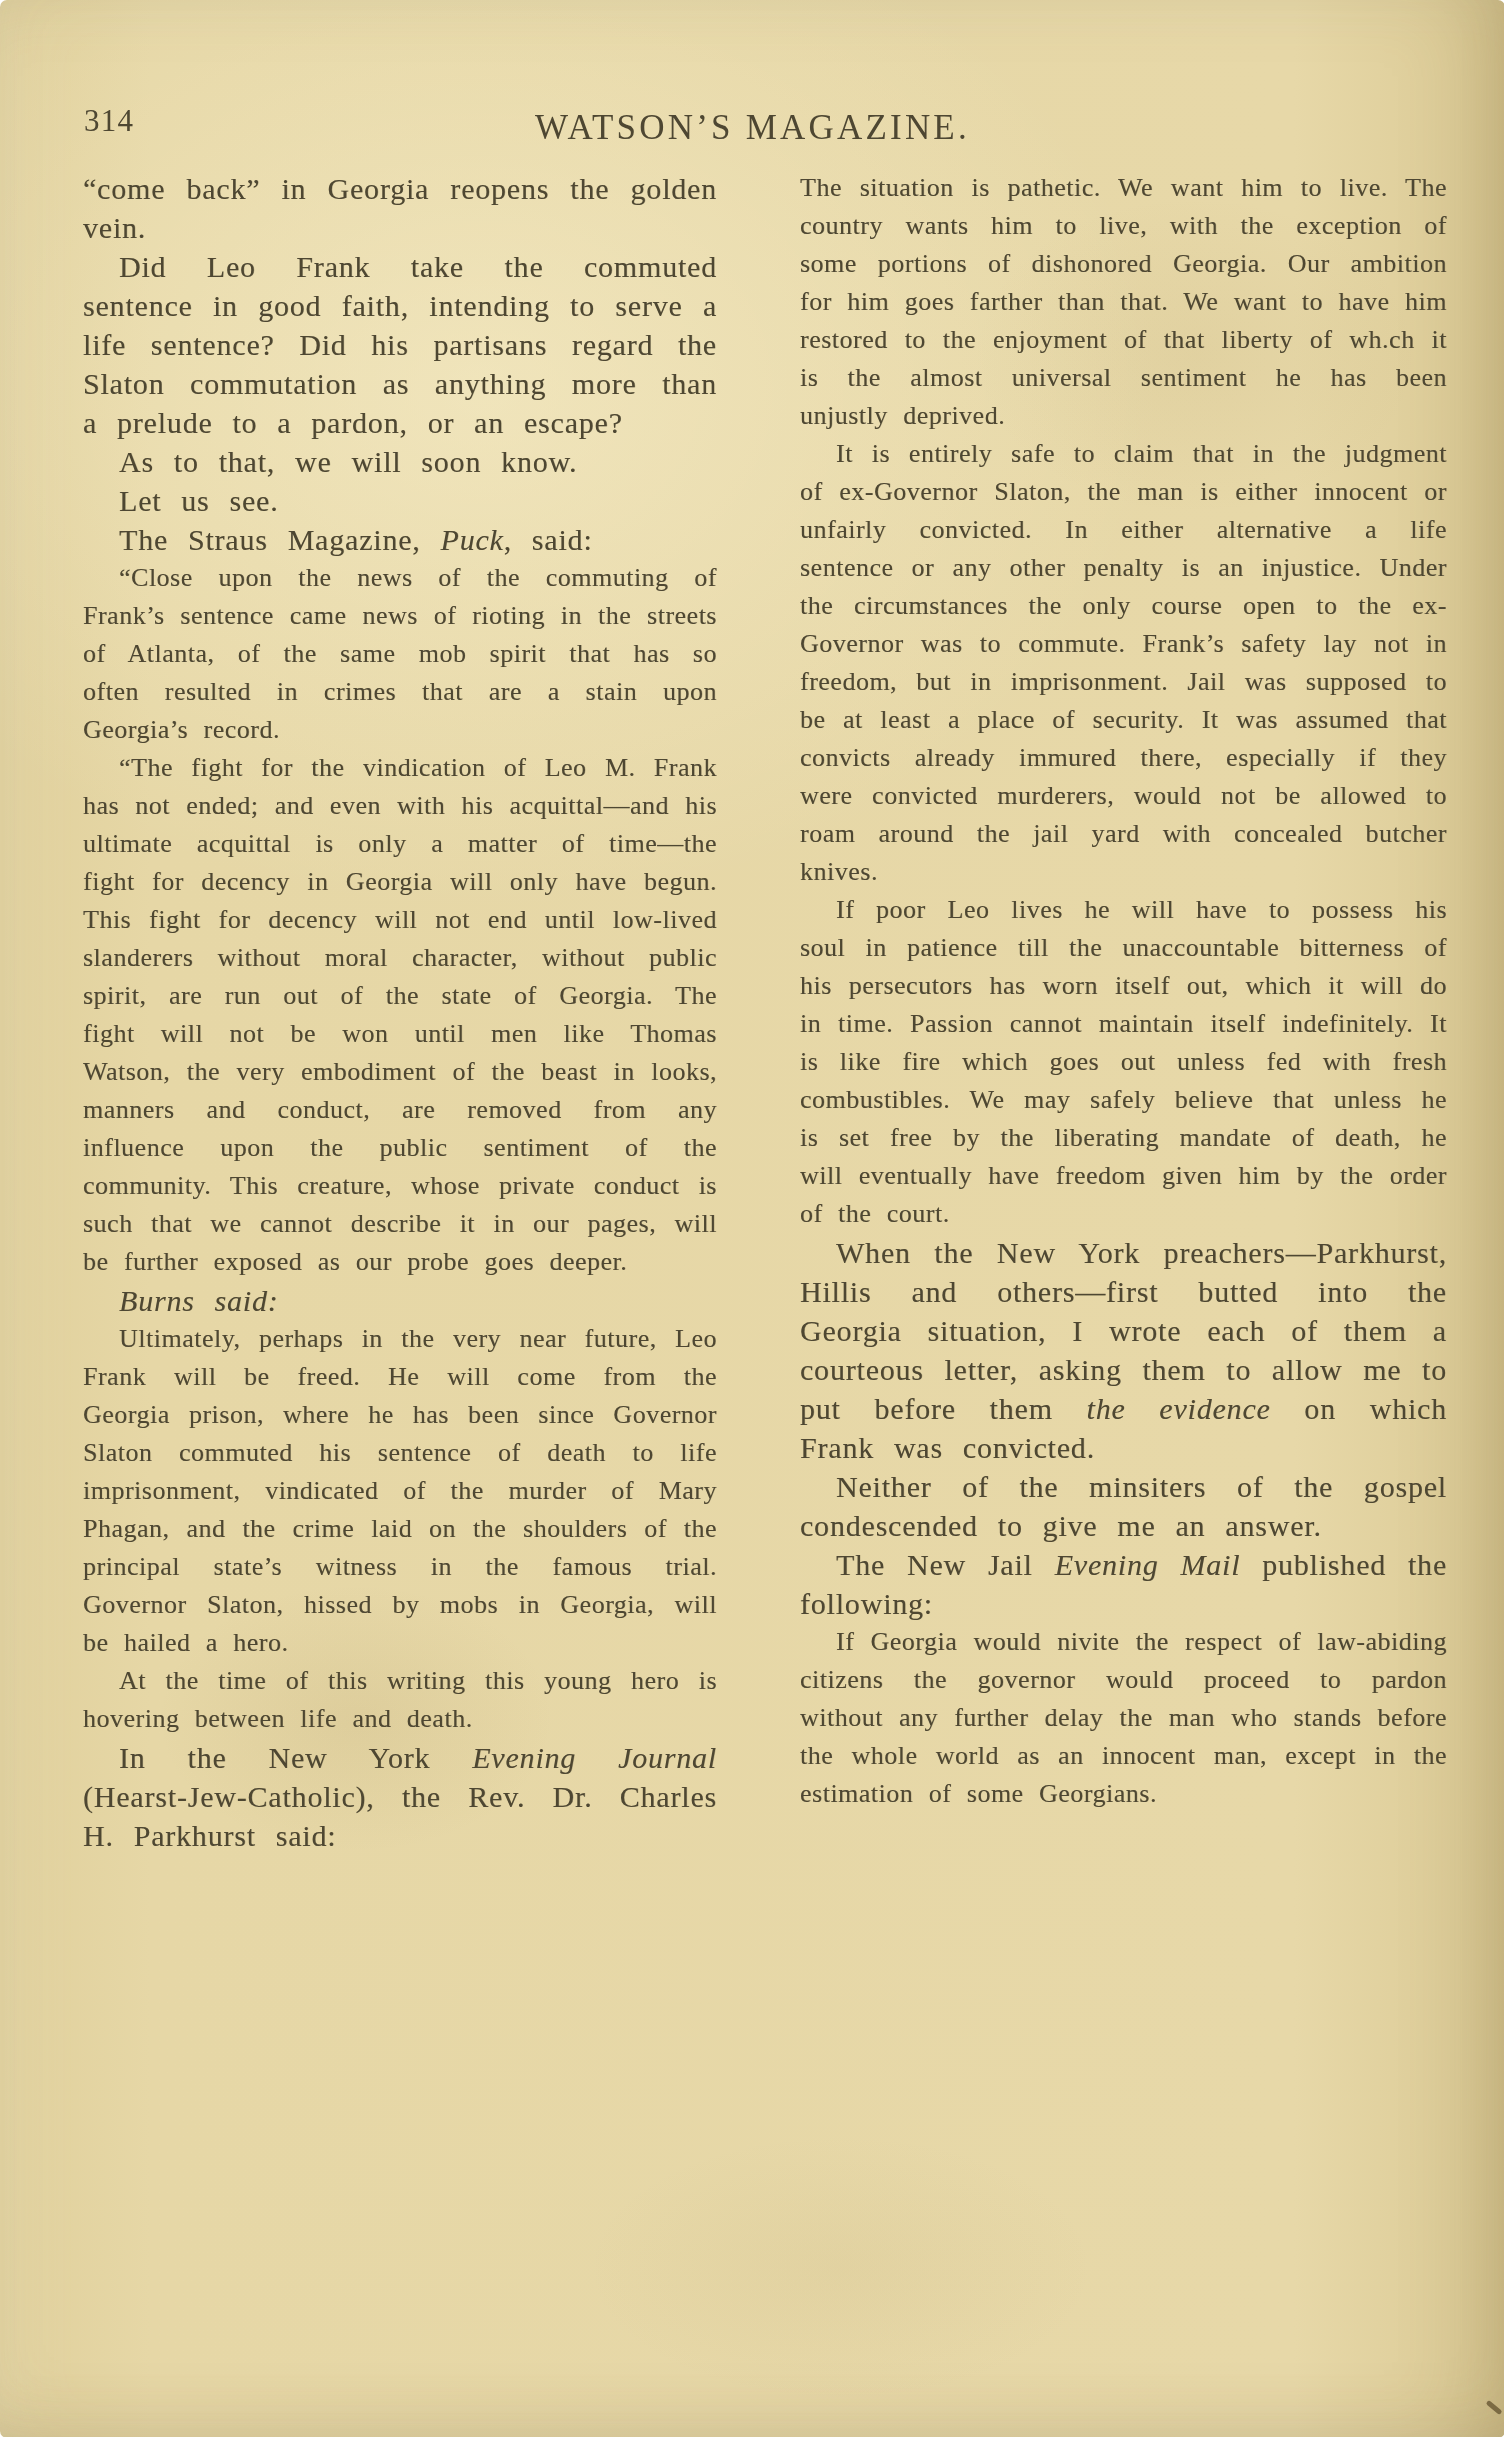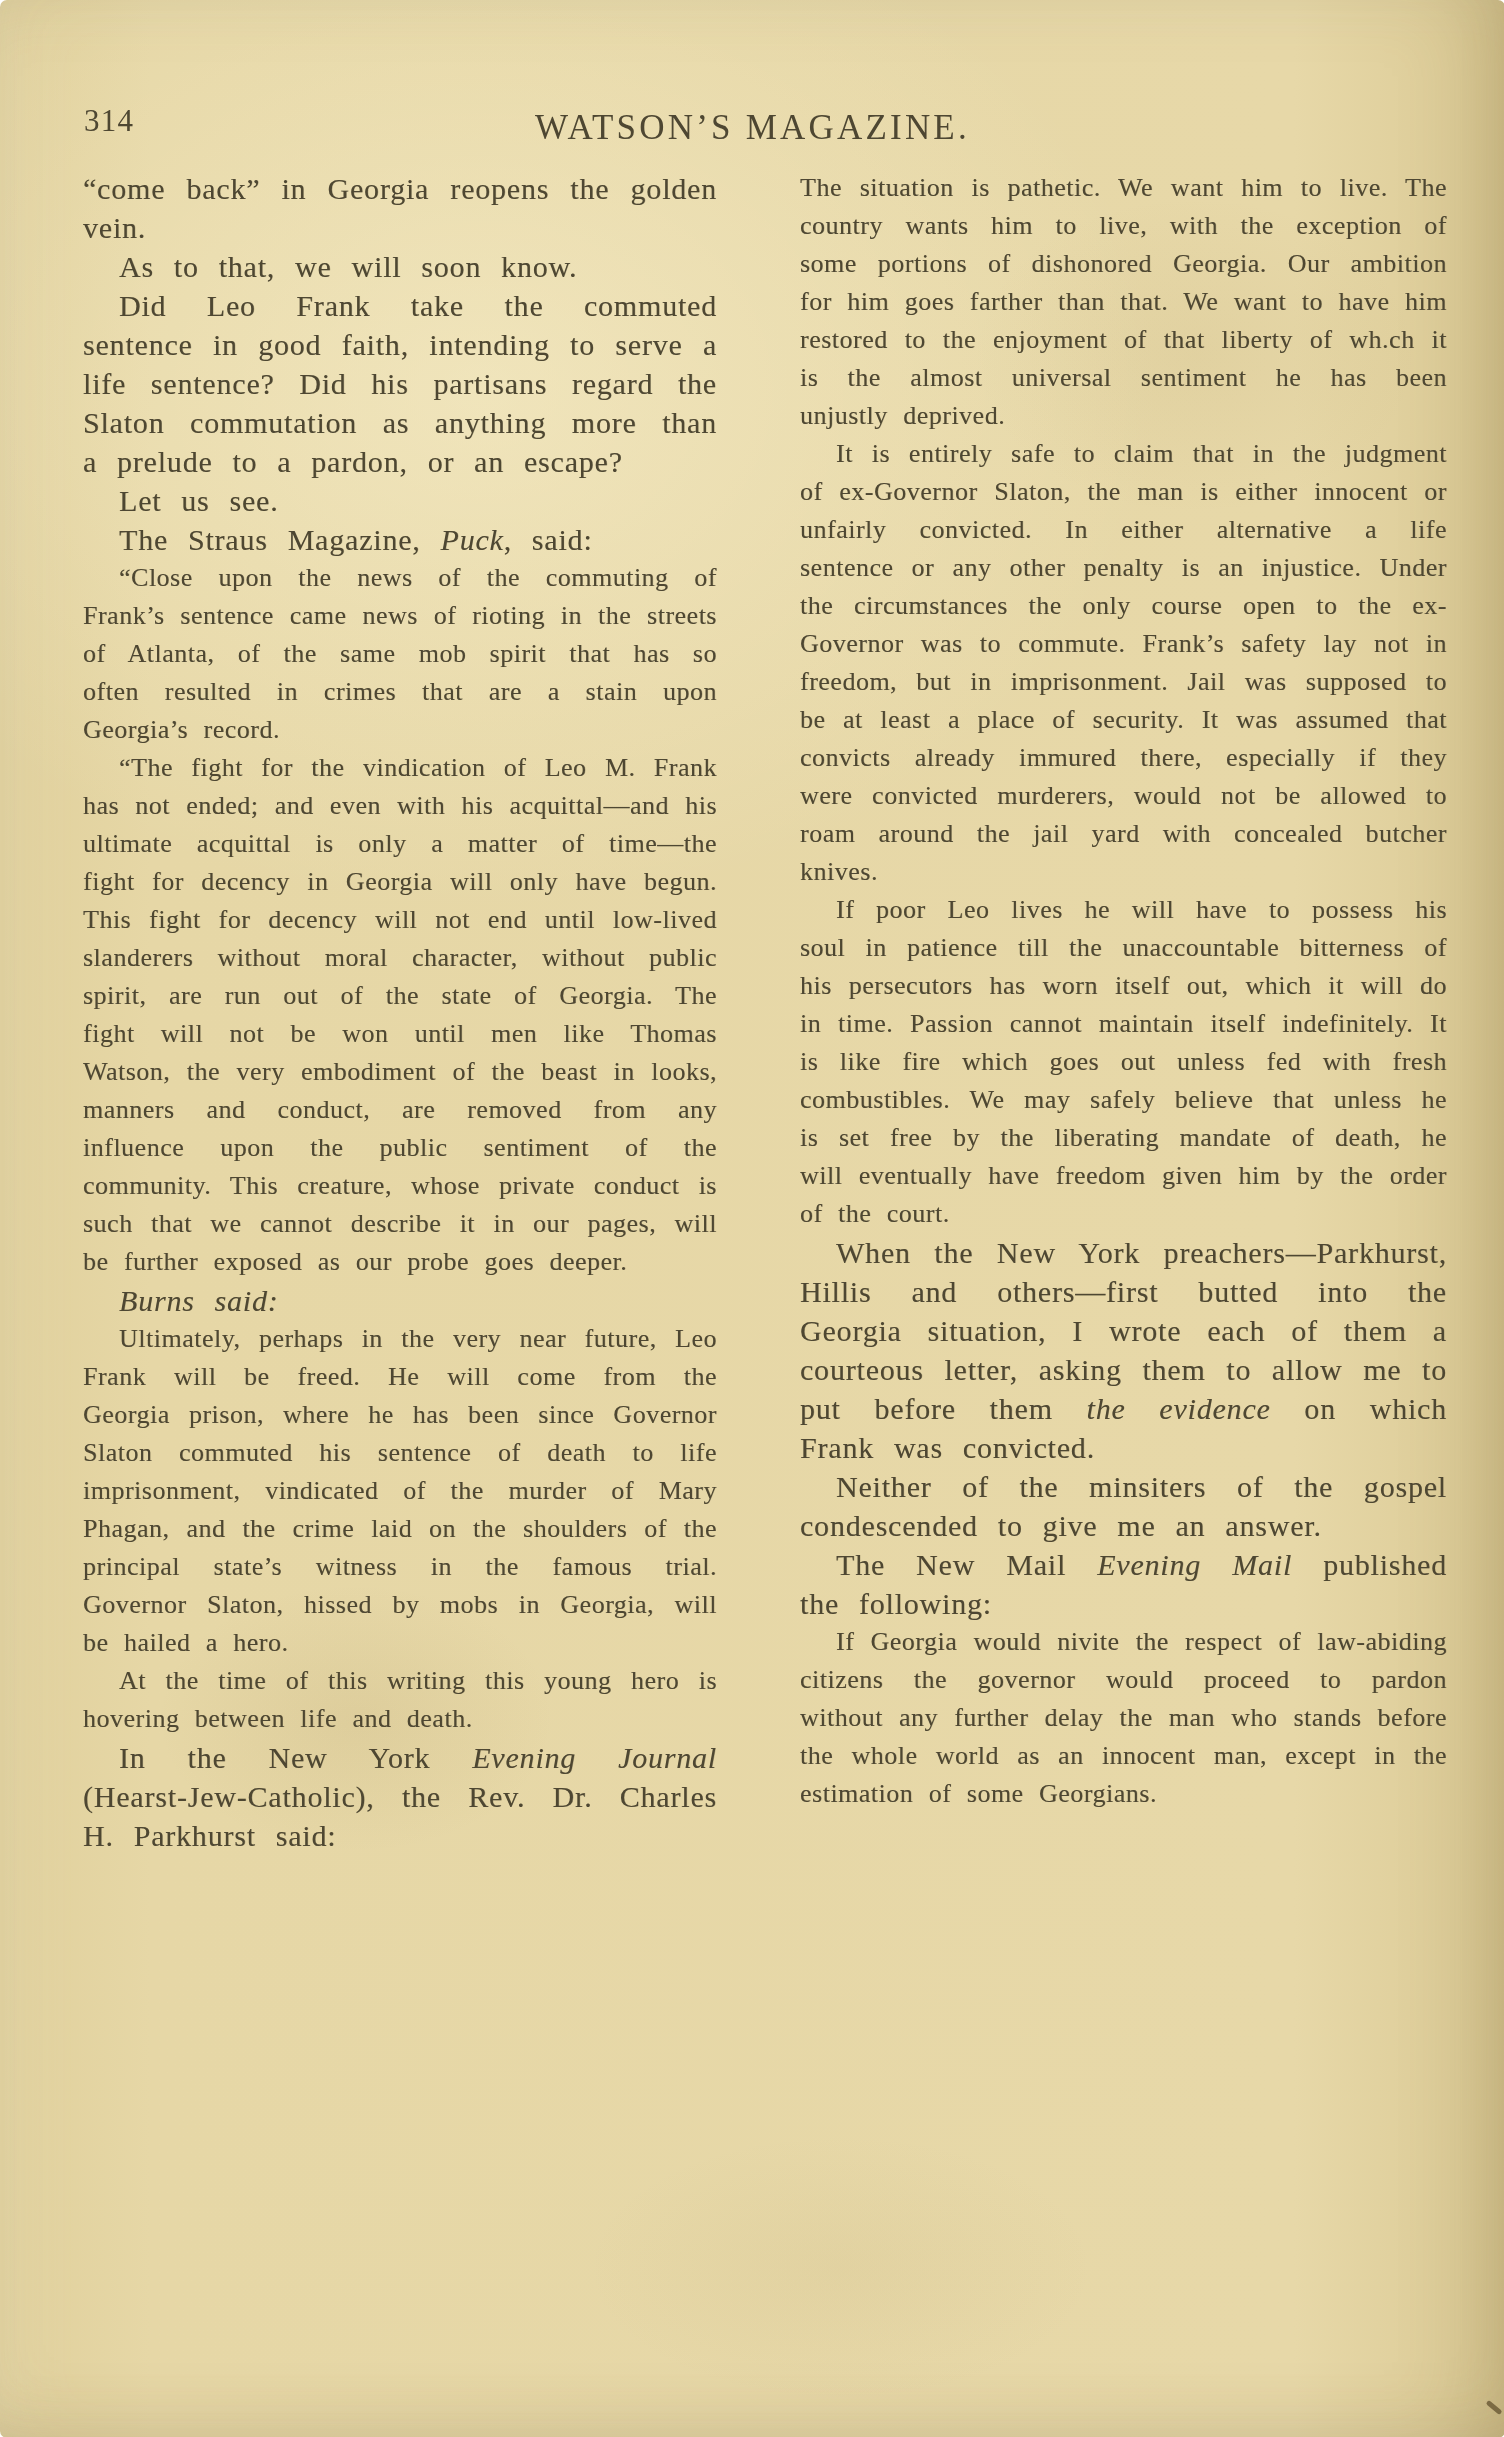--- a/index.html
+++ b/index.html
@@ -67,37 +67,37 @@
 <div class="page">
   <div class="stain stain-a"></div>
   <div class="stain stain-b"></div>
   <div class="stain stain-c"></div>
 
   <div class="page-number">314</div>
   <div class="page-title">WATSON’S MAGAZINE.</div>
 
   <div class="col col-left">
     <p class="para p-body"><span>“come back” in Georgia reopens the golden vein.</span></p>
+    <p class="para p-body ind"><span>Did Leo Frank take the commuted sentence in good faith, intending to serve a life sentence? Did his partisans regard the Slaton commutation as anything more than a prelude to a pardon, or an escape?</span></p>
     <p class="para p-body ind"><span>As to that, we will soon know.</span></p>
-    <p class="para p-body ind"><span>Did Leo Frank take the commuted sentence in good faith, intending to serve a life sentence? Did his partisans regard the Slaton commutation as anything more than a prelude to a pardon, or an escape?</span></p>
     <p class="para p-body ind"><span>Let us see.</span></p>
     <p class="para p-body ind"><span>The Straus Magazine, </span><em>Puck</em><span>, said:</span></p>
     <p class="para p-quote ind mt12"><span>“Close upon the news of the commuting of Frank’s sentence came news of rioting in the streets of Atlanta, of the same mob spirit that has so often resulted in crimes that are a stain upon Georgia’s record.</span></p>
     <p class="para p-quote ind mt12"><span>“The fight for the vindication of Leo M. Frank has not ended; and even with his acquittal—and his ultimate acquittal is only a matter of time—the fight for decency in Georgia will only have begun. This fight for decency will not end until low-lived slanderers without moral character, without public spirit, are run out of the state of Georgia. The fight will not be won until men like Thomas Watson, the very embodiment of the beast in looks, manners and conduct, are removed from any influence upon the public sentiment of the community. This creature, whose private conduct is such that we cannot describe it in our pages, will be further exposed as our probe goes deeper.</span></p>
     <p class="para p-body ind mt46"><span>Burns said:</span></p>
     <p class="para p-quote ind mt36"><span>Ultimately, perhaps in the very near future, Leo Frank will be freed. He will come from the Georgia prison, where he has been since Governor Slaton commuted his sentence of death to life imprisonment, vindicated of the murder of Mary Phagan, and the crime laid on the shoulders of the principal state’s witness in the famous trial. Governor Slaton, hissed by mobs in Georgia, will be hailed a hero.</span></p>
     <p class="para p-quote ind mt30"><span>At the time of this writing this young hero is hovering between life and death.</span></p>
     <p class="para p-body ind mt10"><span>In the New York </span><em>Evening Journal</em><span> (Hearst-Jew-Catholic), the Rev. Dr. Charles H. Parkhurst said:</span></p>
   </div>
 
   <div class="col col-right">
     <p class="para p-quote"><span>The situation is pathetic. We want him to live. The country wants him to live, with the exception of some portions of dishonored Georgia. Our ambition for him goes farther than that. We want to have him restored to the enjoyment of that liberty of wh.ch it is the almost universal sentiment he has been unjustly deprived.</span></p>
     <p class="para p-quote ind mt26"><span>It is entirely safe to claim that in the judgment of ex-Governor Slaton, the man is either innocent or unfairly convicted. In either alternative a life sentence or any other penalty is an injustice. Under the circumstances the only course open to the ex-Governor was to commute. Frank’s safety lay not in freedom, but in imprisonment. Jail was supposed to be at least a place of security. It was assumed that convicts already immured there, especially if they were convicted murderers, would not be allowed to roam around the jail yard with concealed butcher knives.</span></p>
     <p class="para p-quote ind mt26"><span>If poor Leo lives he will have to possess his soul in patience till the unaccountable bitterness of his persecutors has worn itself out, which it will do in time. Passion cannot maintain itself indefinitely. It is like fire which goes out unless fed with fresh combustibles. We may safely believe that unless he is set free by the liberating mandate of death, he will eventually have freedom given him by the order of the court.</span></p>
     <p class="para p-body ind mt52"><span>When the New York preachers—Parkhurst, Hillis and others—first butted into the Georgia situation, I wrote each of them a courteous letter, asking them to allow me to put before them </span><em>the evidence</em><span> on which Frank was convicted.</span></p>
     <p class="para p-body ind mt8"><span>Neither of the minsiters of the gospel condescended to give me an answer.</span></p>
-    <p class="para p-body ind mt8"><span>The New Mail </span><em>Evening Mail</em><span> published the following:</span></p>
+    <p class="para p-body ind mt8"><span>The New Jail </span><em>Evening Mail</em><span> published the following:</span></p>
     <p class="para p-quote ind mt64"><span>If Georgia would nivite the respect of law-abiding citizens the governor would proceed to pardon without any further delay the man who stands before the whole world as an innocent man, except in the estimation of some Georgians.</span></p>
   </div>
 
   <div class="pen-mark"></div>
 </div>
 
 
 </body></html>

